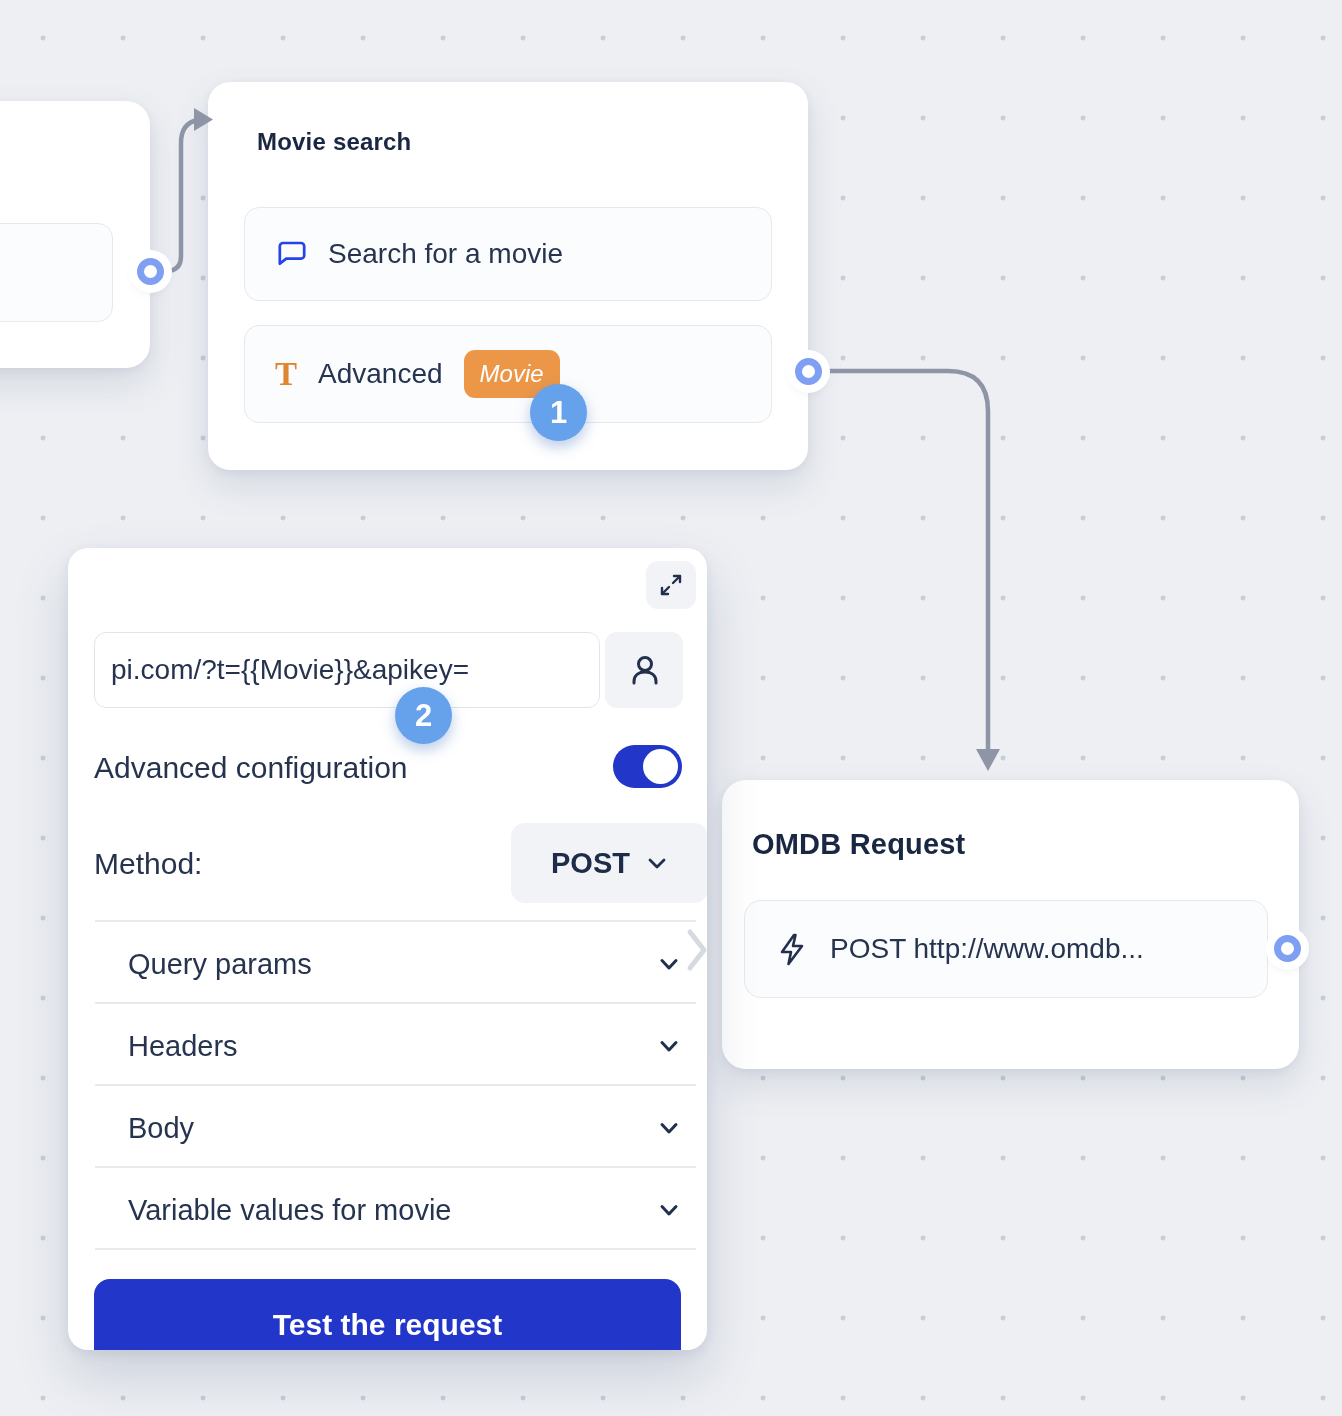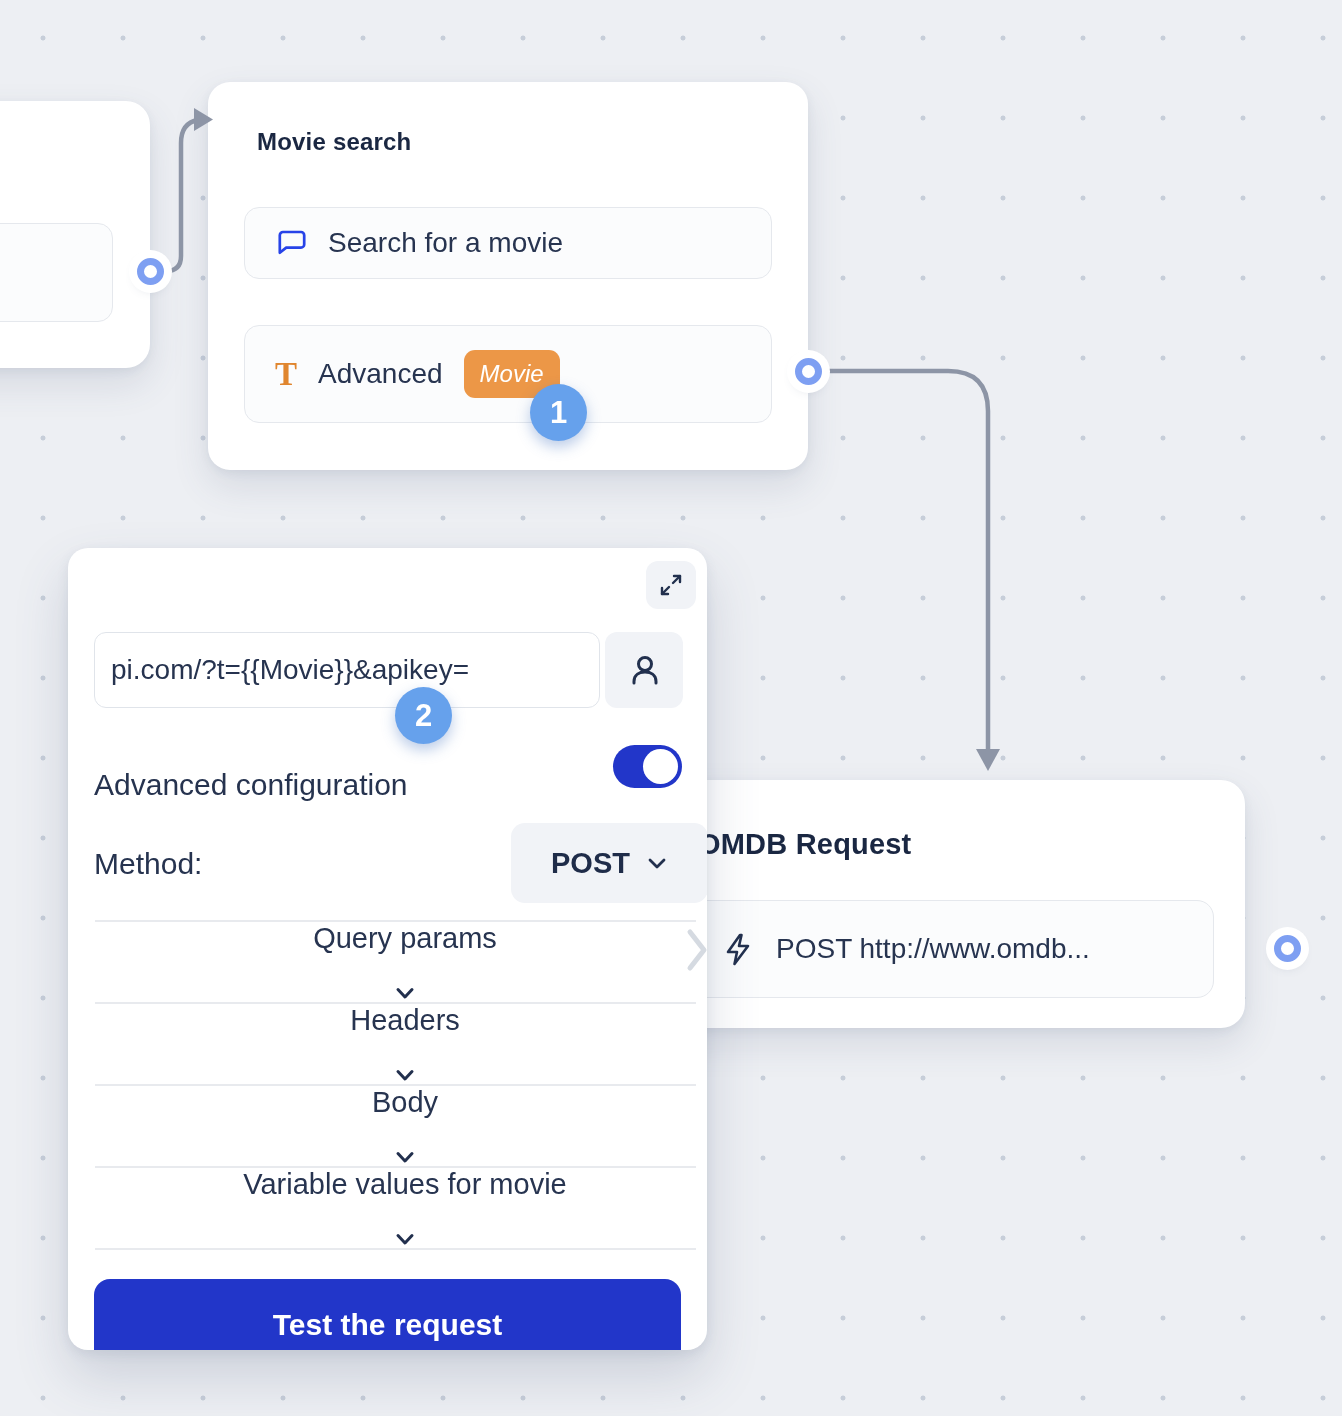--- a/index.html
+++ b/index.html
@@ -99,21 +99,21 @@
     background:#f1f3f7;border-radius:14px;border:none;cursor:pointer;
     display:flex;align-items:center;justify-content:center;gap:16px;
     font-size:29px;font-weight:600;color:#1f2c49;margin-left:12px;
   }
   .divider{
     position:absolute;left:27px;width:601px;height:1.5px;background:#e8eaee;
   }
   .section-row{
     position:absolute;left:27px;width:601px;height:92px;
     display:flex;align-items:center;justify-content:space-between;
-    padding:0 14px 8px 33px;box-sizing:border-box;cursor:pointer;flex-direction:column;
+    padding:0 14px 8px 33px;box-sizing:border-box;cursor:pointer;
   }
   .section-row .label{font-size:29px;color:#273450;}
   #test-btn{
     position:absolute;left:26px;top:731px;width:587px;height:92px;
     background:#2236c9;border:none;border-radius:16px;
     color:#ffffff;font-size:30px;font-weight:700;
     font-family:"Liberation Sans","DejaVu Sans",sans-serif;
     cursor:pointer;
   }
   svg.overlay{position:absolute;left:0;top:0;z-index:2;}
@@ -131,37 +131,37 @@
   <svg class="overlay" width="1342" height="1416" viewBox="0 0 1342 1416">
     <path d="M 154 271 L 166 271 Q 181 271 181 256 L 181 143 Q 181 123 198 120" fill="none" stroke="#8d95a6" stroke-width="4.5" stroke-linecap="round"></path>
     <polygon points="194,108 194,131 213,119.5" fill="#8d95a6"></polygon>
     <path d="M 826 371 L 948 371 Q 988 371 988 411 L 988 750" fill="none" stroke="#8d95a6" stroke-width="4.5" stroke-linecap="round"></path>
     <polygon points="976,749 1000,749 988,771" fill="#8d95a6"></polygon>
   </svg>
 
   <div class="card" style="left:208px;top:82px;width:600px;height:388px;">
     <div class="node-title" style="left:49px;top:46px;">Movie search</div>
 
-    <div class="node-item" style="left:36px;top:125px;width:528px;height:72px;">
+    <div class="node-item" style="left:36px;top:125px;width:528px;height:94px;">
       <span style="display:flex;">
         <svg width="32" height="32" viewBox="0 0 32 32">
           <path d="M26 5 H8 a3.2 3.2 0 0 0 -3.2 3.2 v17.6 l6.4 -5.2 H26 a3.2 3.2 0 0 0 3.2 -3.2 V8.2 A3.2 3.2 0 0 0 26 5 z" fill="none" stroke="#2743e8" stroke-width="2.7" stroke-linejoin="round"></path>
         </svg>
       </span>
       <span class="label">Search for a movie</span>
     </div>
 
     <div class="node-item" style="left:36px;top:243px;width:528px;height:98px;">
       <span style="font-family:'Liberation Serif','DejaVu Serif',serif;font-size:33px;font-weight:700;color:#e0862f;line-height:1;">T</span>
       <span class="label">Advanced</span>
       <span class="chip" style="margin-left:0;">Movie</span>
     </div>
   </div>
 
-  <div class="card" style="left:668px;top:780px;width:577px;height:248px;border-radius:24px;z-index:1;">
+  <div class="card" style="left:722px;top:780px;width:577px;height:289px;border-radius:24px;z-index:1;">
     <div class="node-title" style="left:30px;top:48px;font-size:29px;">OMDB Request</div>
     <div class="node-item" style="left:22px;top:120px;width:524px;height:98px;border-radius:17px;">
       <span style="display:flex;">
         <svg width="34" height="34" viewBox="0 0 34 34">
           <path d="M19 3 L7 20 h9 l-2.5 12 L27 14 h-9 l2.5 -11 z" fill="none" stroke="#22304e" stroke-width="2.6" stroke-linejoin="round"></path>
         </svg>
       </span>
       <span class="label">POST http://www.omdb...</span>
     </div>
   </div>
@@ -182,21 +182,21 @@
 
     <button class="icon-btn" id="person-btn">
       <span style="display:flex;">
         <svg width="40" height="40" viewBox="0 0 40 40" fill="none" stroke="#22304e" stroke-width="3" stroke-linecap="round">
           <circle cx="21" cy="14" r="6.5"></circle>
           <path d="M10 33 v-1.5 c0 -7 5.5 -9.5 11 -9.5 s11 2.5 11 9.5 V33"></path>
         </svg>
       </span>
     </button>
 
-    <div class="panel-label" style="left:26px;top:220px;">Advanced configuration</div>
+    <div class="panel-label" style="left:26px;top:203px;">Advanced configuration</div>
     <div class="toggle">
       <div class="knob"></div>
     </div>
 
     <div class="panel-label" style="left:26px;top:299px;text-align:right;">Method:</div>
     <div id="method-select">
       <span>POST</span>
       <span style="display:flex;">
         <svg width="22" height="22" viewBox="0 0 22 22" fill="none" stroke="#22304e" stroke-width="2.8" stroke-linecap="round" stroke-linejoin="round">
           <polyline points="4,8 11,15 18,8"></polyline>

